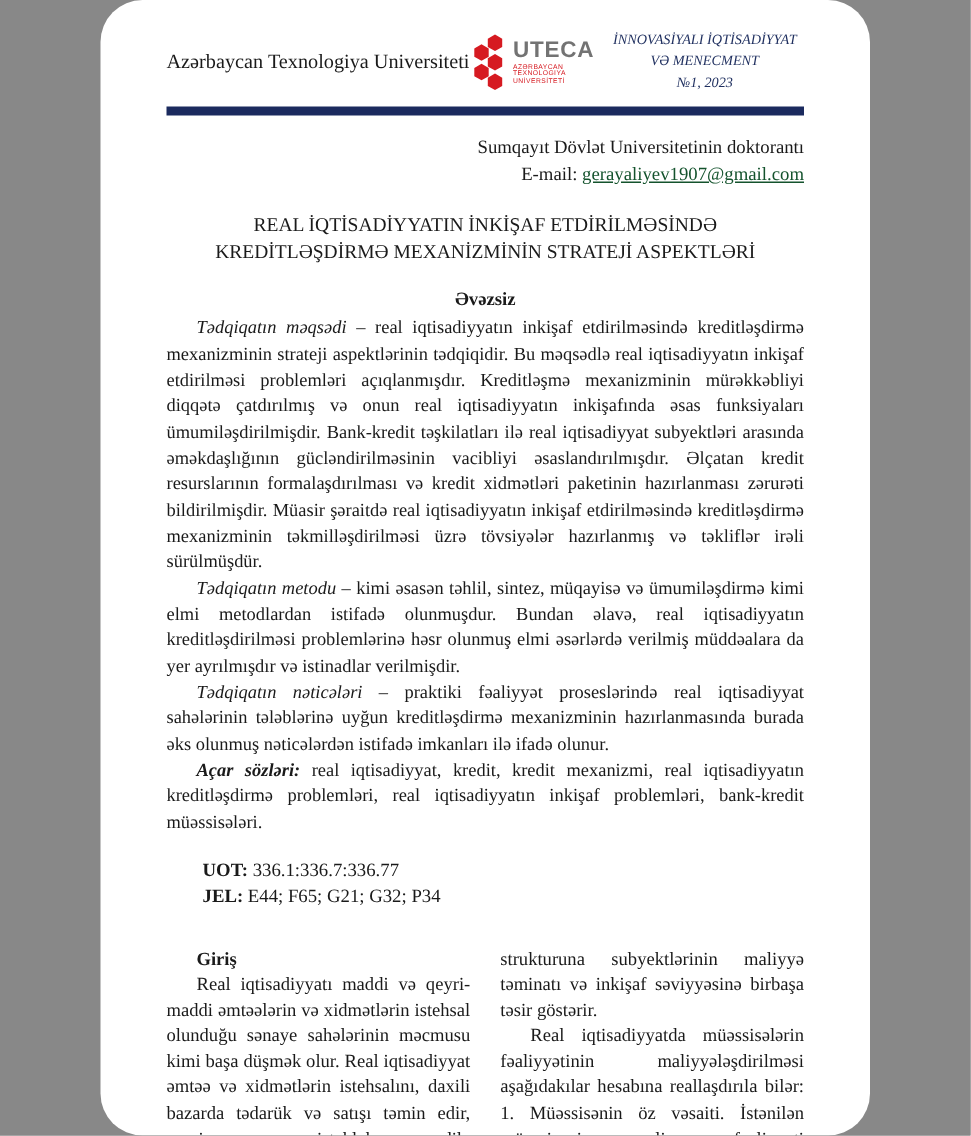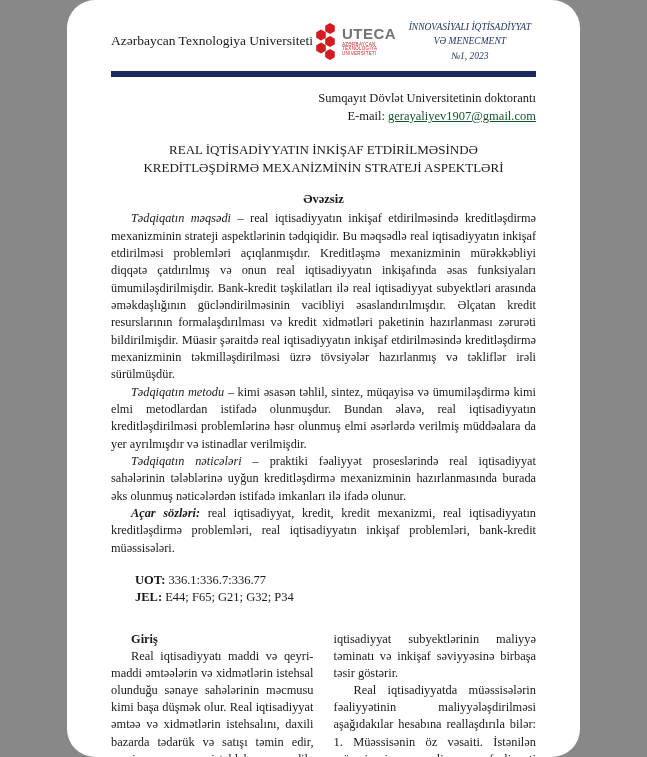--- a/index.html
+++ b/index.html
@@ -96,18 +96,18 @@
     <div><b>UOT:</b><span> 336.1:336.7:336.77</span></div>
     <div><b>JEL:</b><span> E44; F65; G21; G32; P34</span></div>
   </div>
 
   <div class="cols">
     <div class="col">
       <h3>Giriş</h3>
       <p>Real iqtisadiyyatı maddi və qeyri-maddi əmtəələrin və xidmətlərin istehsal olunduğu sənaye sahələrinin məcmusu kimi başa düşmək olur. Real iqtisadiyyat əmtəə və xidmətlərin istehsalını, daxili bazarda tədarük və satışı təmin edir, şəxsi və sənaye istehlakı məqsədilə mallara tələb yaradır. Real iqtisadiyyat mürəkkəb sahə strukturuna malikdir ki, buraya sənaye, kənd və meşə təsərrüfatı, ovçuluq, balıqçılıq, nəqliyyat, turizm və istehsalla birbaşa əlaqəli olan və məhsulu istehlakçıya çatdıran bütün sənaye sahələri daxildir. Real iqtisadiyyat ölkədə iqtisadi artımın əsas mənbəyidir. İqtisadiyyatın maliyyə və real sektorlarının vəziyyəti və inkişaf tempi bir-</p>
     </div>
     <div class="col">
-      <p class="cont">iqtisadiyyat subyektlərinin maliyyə təminatı və inkişaf səviyyəsinə birbaşa təsir göstərir.</p>
+      <p class="cont">strukturuna subyektlərinin maliyyə təminatı və inkişaf səviyyəsinə birbaşa təsir göstərir.</p>
       <p>Real iqtisadiyyatda müəssisələrin fəaliyyətinin maliyyələşdirilməsi aşağıdakılar hesabına reallaşdırıla bilər: 1. Müəssisənin öz vəsaiti. İstənilən müəssisənin maliyyə fəaliyyəti özünümaliyyələşdirmə prinsipinə əsaslanmalıdır, o zaman əldə edilən gəlirlər dövrün bütün xərclərini ödəməklə bərabər, genişləndirilmiş təkrar istehsalı təmin etmək üçün də kifayətdir. 2. Əvəzsiz olaraq alınan vəsaitlər. Bunlar adətən dövlət subsidiyalarıdır. 3. Borc vəsaitləri. Borc alınmış maliyyə mənbələrinin əsasını kommersiya banklarının sahibkarlıq subyektlərinə verdiyi kreditlər təşkil edir. Real iqtisadiyyatın ra-</p>
     </div>
   </div>
 
 </div>
 
 </body></html>

